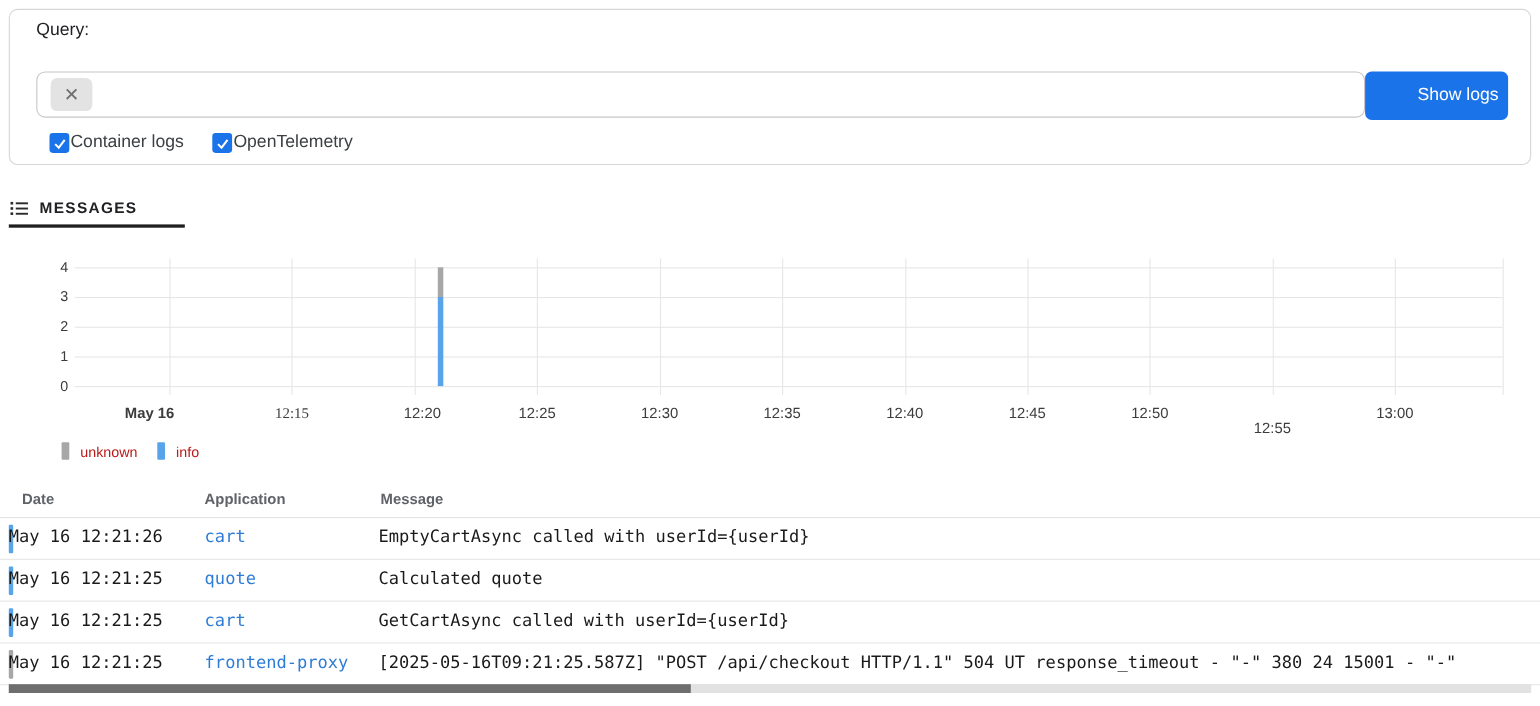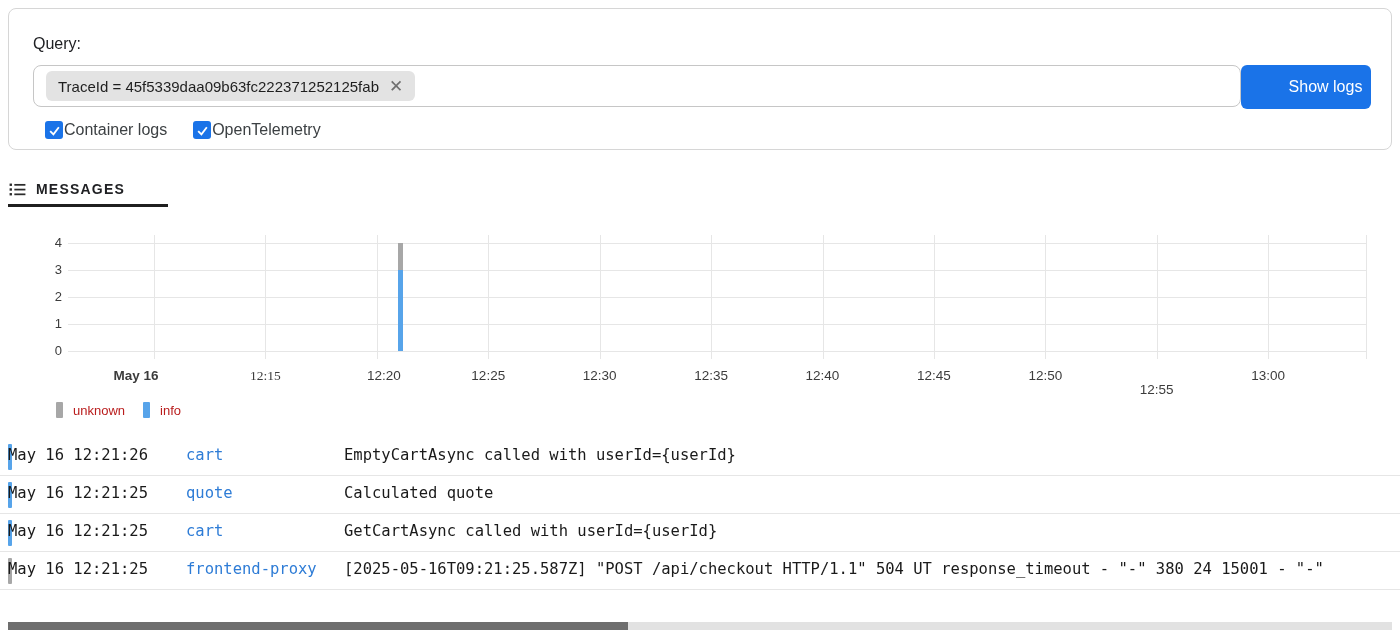--- a/index.html
+++ b/index.html
@@ -2,21 +2,21 @@
 <html><head>
 <meta charset="utf-8">
 <style>
   * { margin:0; padding:0; box-sizing:border-box; }
   html,body { width:1400px; height:642px; background:#fff; overflow:hidden;
     font-family:"Liberation Sans", sans-serif; color:#202124; }
 
   
   #query-card { position:absolute; left:8px; top:8px; width:1384px; height:142px;
     border:1px solid #d6d6d6; border-radius:8px; background:#fff; }
-  #query-label { position:absolute; left:24px; top:26px; font-size:16px; color:#202124; }
+  #query-label { position:absolute; left:24px; top:10px; font-size:16px; color:#202124; }
   #query-input { position:absolute; left:24px; top:56px; width:1208px; height:42px;
     border:1px solid #c6c6c6; border-radius:8px; background:#fff;
     display:flex; align-items:center; padding:0 8px; }
   #filter-chip { display:inline-flex; align-items:center; gap:10px; height:30px;
     background:#e3e3e3; border-radius:6px; padding:0 12px; margin-left:4px;
     font-size:15px; color:#1f1f1f; white-space:nowrap; }
   #chip-close { font-size:17px; color:#6f6f6f; cursor:pointer; line-height:1; }
   #show-logs-btn { position:absolute; right:20px; top:56px; width:130px; height:44px;
     background:#1a73e8; color:#fff; border:none; border-radius:6px;
     font-size:16px; font-family:"Liberation Sans", sans-serif; cursor:pointer;padding-left:39px; }
@@ -62,21 +62,20 @@
   #hscroll-thumb { position:absolute; left:0; top:0; width:620px; height:8px; background:#6e6e6e; cursor:grab; }
 </style>
 </head>
 <body>
 
 <div id="query-card">
   <div id="query-label">Query:</div>
 
   <div id="query-input">
     <span id="filter-chip">
-      <span>TraceId = 45f5339daa09b63fc222371252125fab</span>
       <span id="chip-close">✕</span>
     </span>
   </div>
 
   <button id="show-logs-btn">Show logs</button>
 
   <div id="checkbox-row">
     <span class="cb-item">
       <span class="cb-box">
         <svg viewBox="0 0 24 24">
@@ -153,20 +152,25 @@
       <span class="leg-swatch" style="background: rgb(167, 167, 167);"></span>
       <span class="leg-label">unknown</span>
     </span>
     <span class="leg-item">
       <span class="leg-swatch" style="background: rgb(87, 164, 234);"></span>
       <span class="leg-label">info</span>
     </span>
   </div>
 
 <div id="log-table">
+  <div id="table-header">
+    <span class="col-head" style="left:20px">Date</span>
+    <span class="col-head" style="left:186px">Application</span>
+    <span class="col-head" style="left:346px">Message</span>
+  </div>
   <div id="log-rows">
       <div class="log-row">
         <span class="sev-bar" style="background: rgb(87, 164, 234);"></span>
         <span class="cell-date">May 16 12:21:26</span>
         <a class="cell-app">cart</a>
         <span class="cell-msg">EmptyCartAsync called with userId={userId}</span>
       </div>
       <div class="log-row">
         <span class="sev-bar" style="background: rgb(87, 164, 234);"></span>
         <span class="cell-date">May 16 12:21:25</span>

